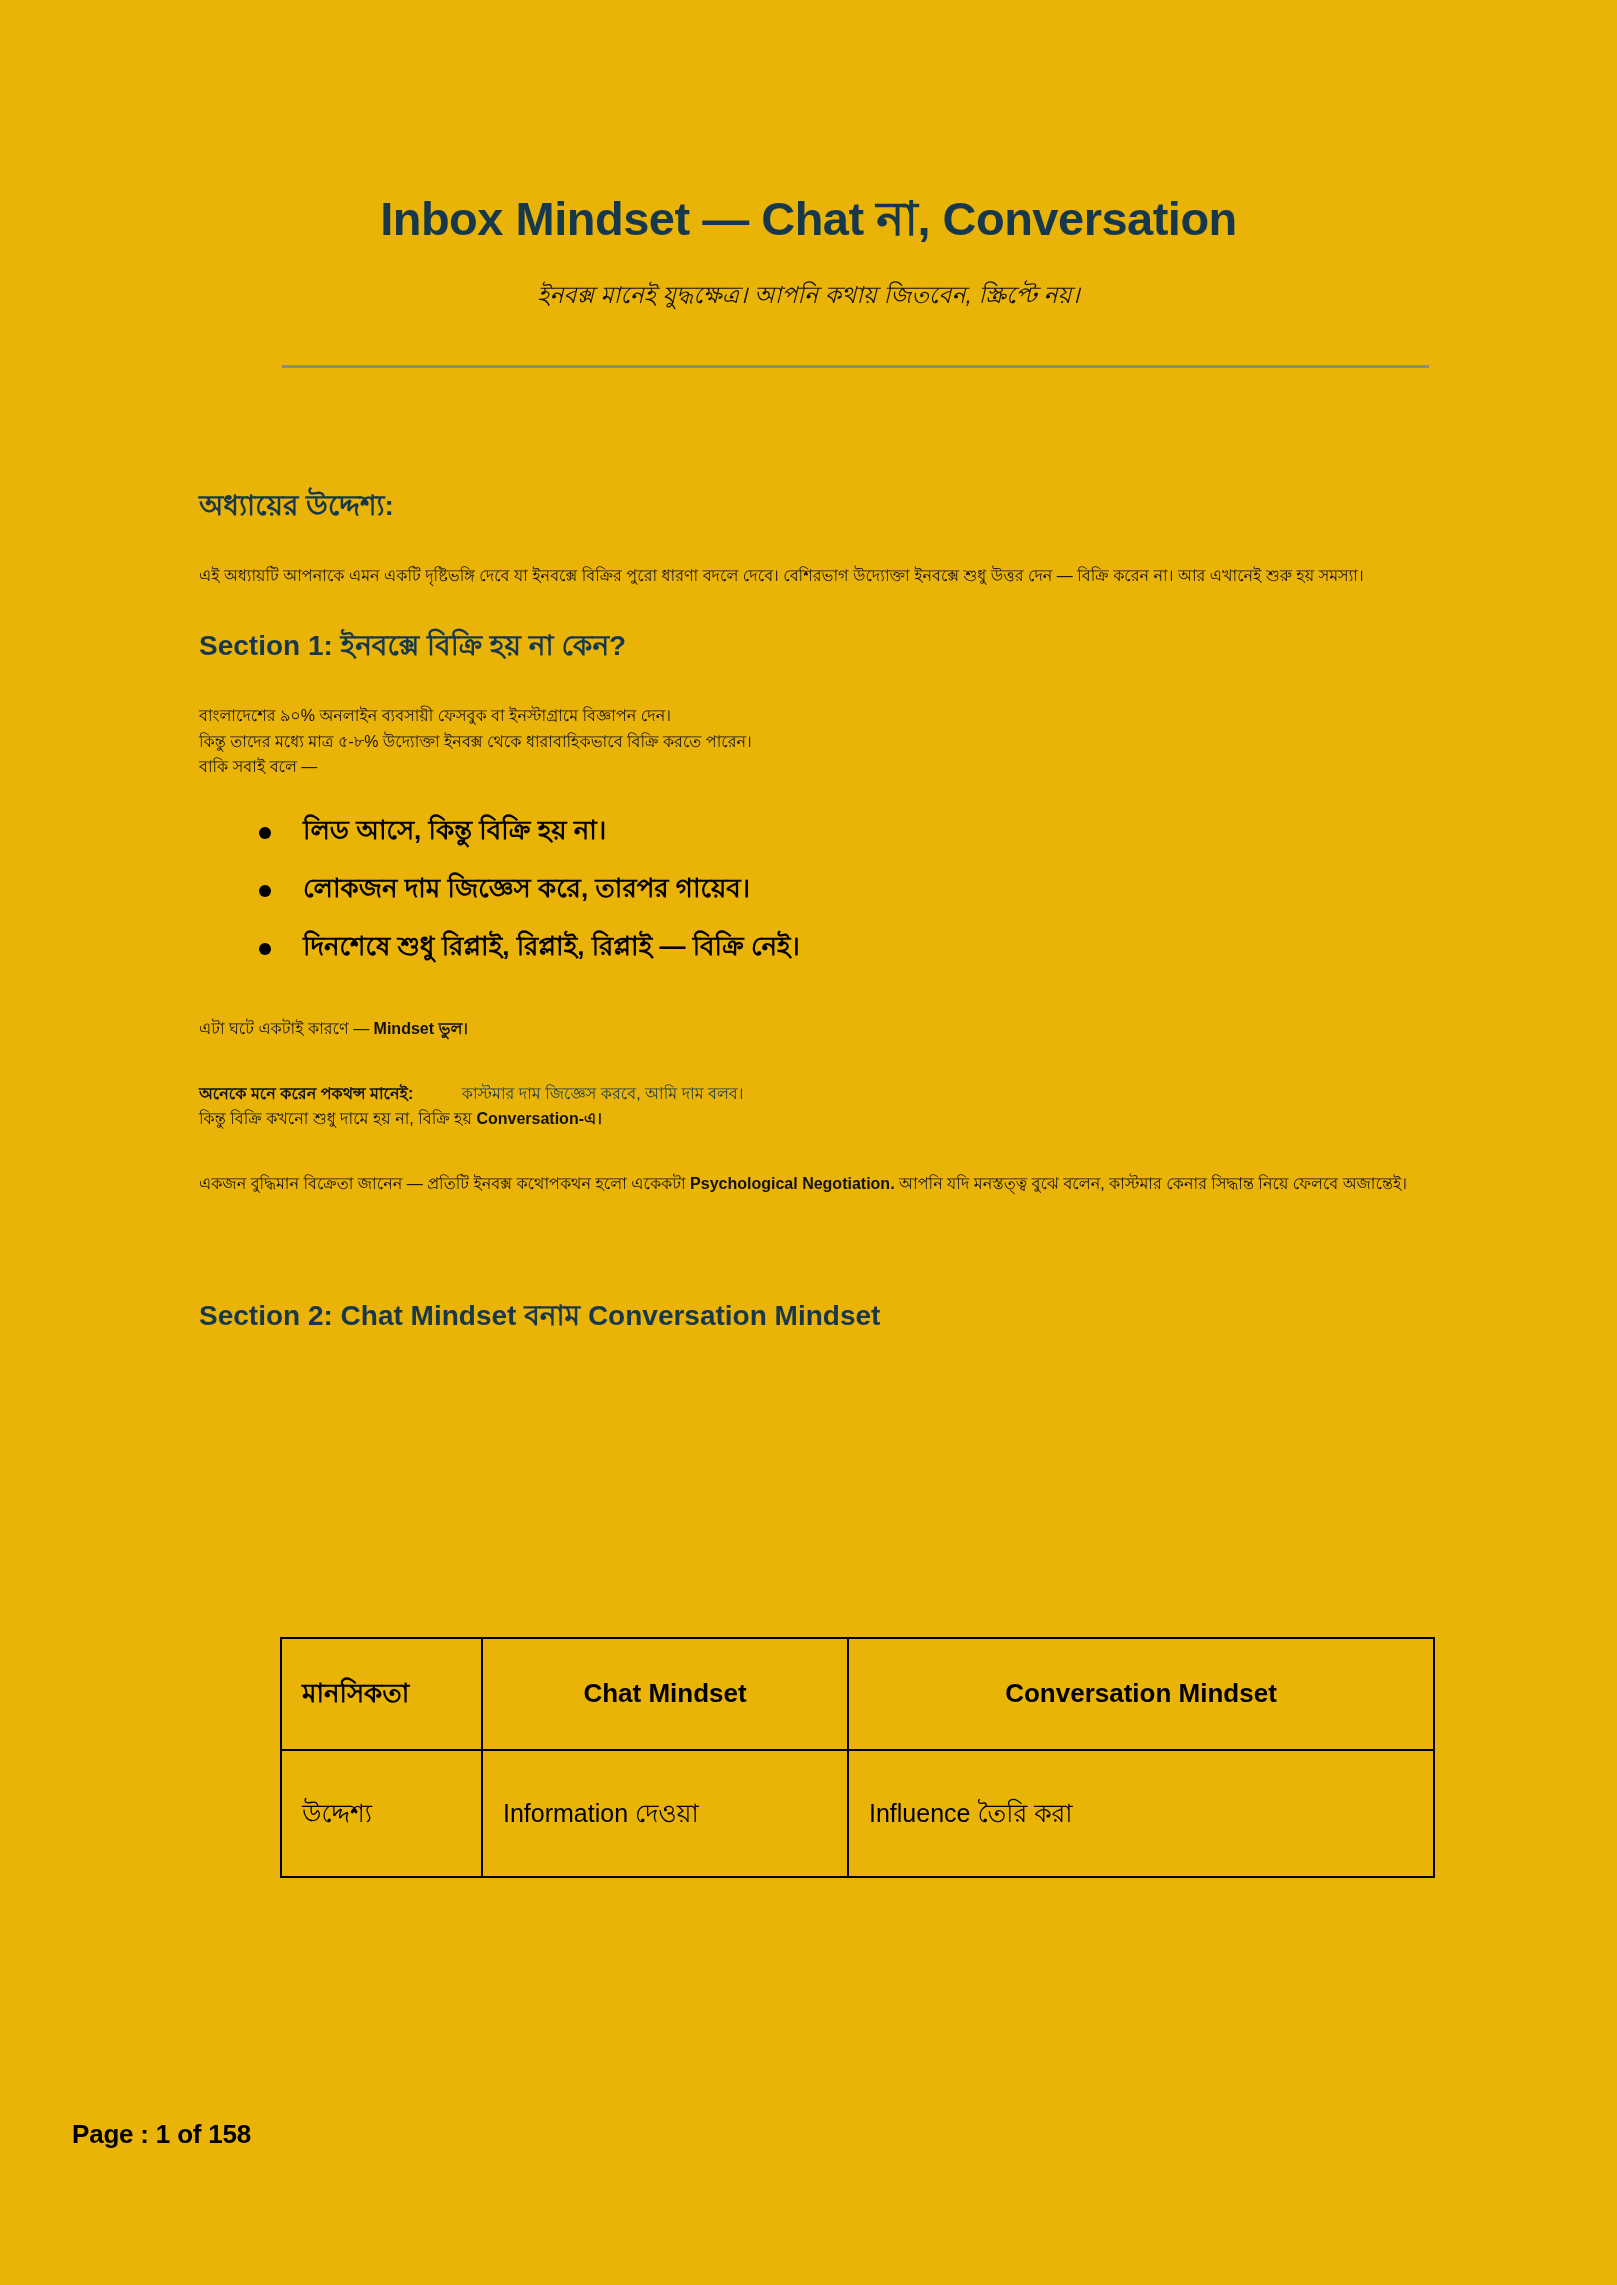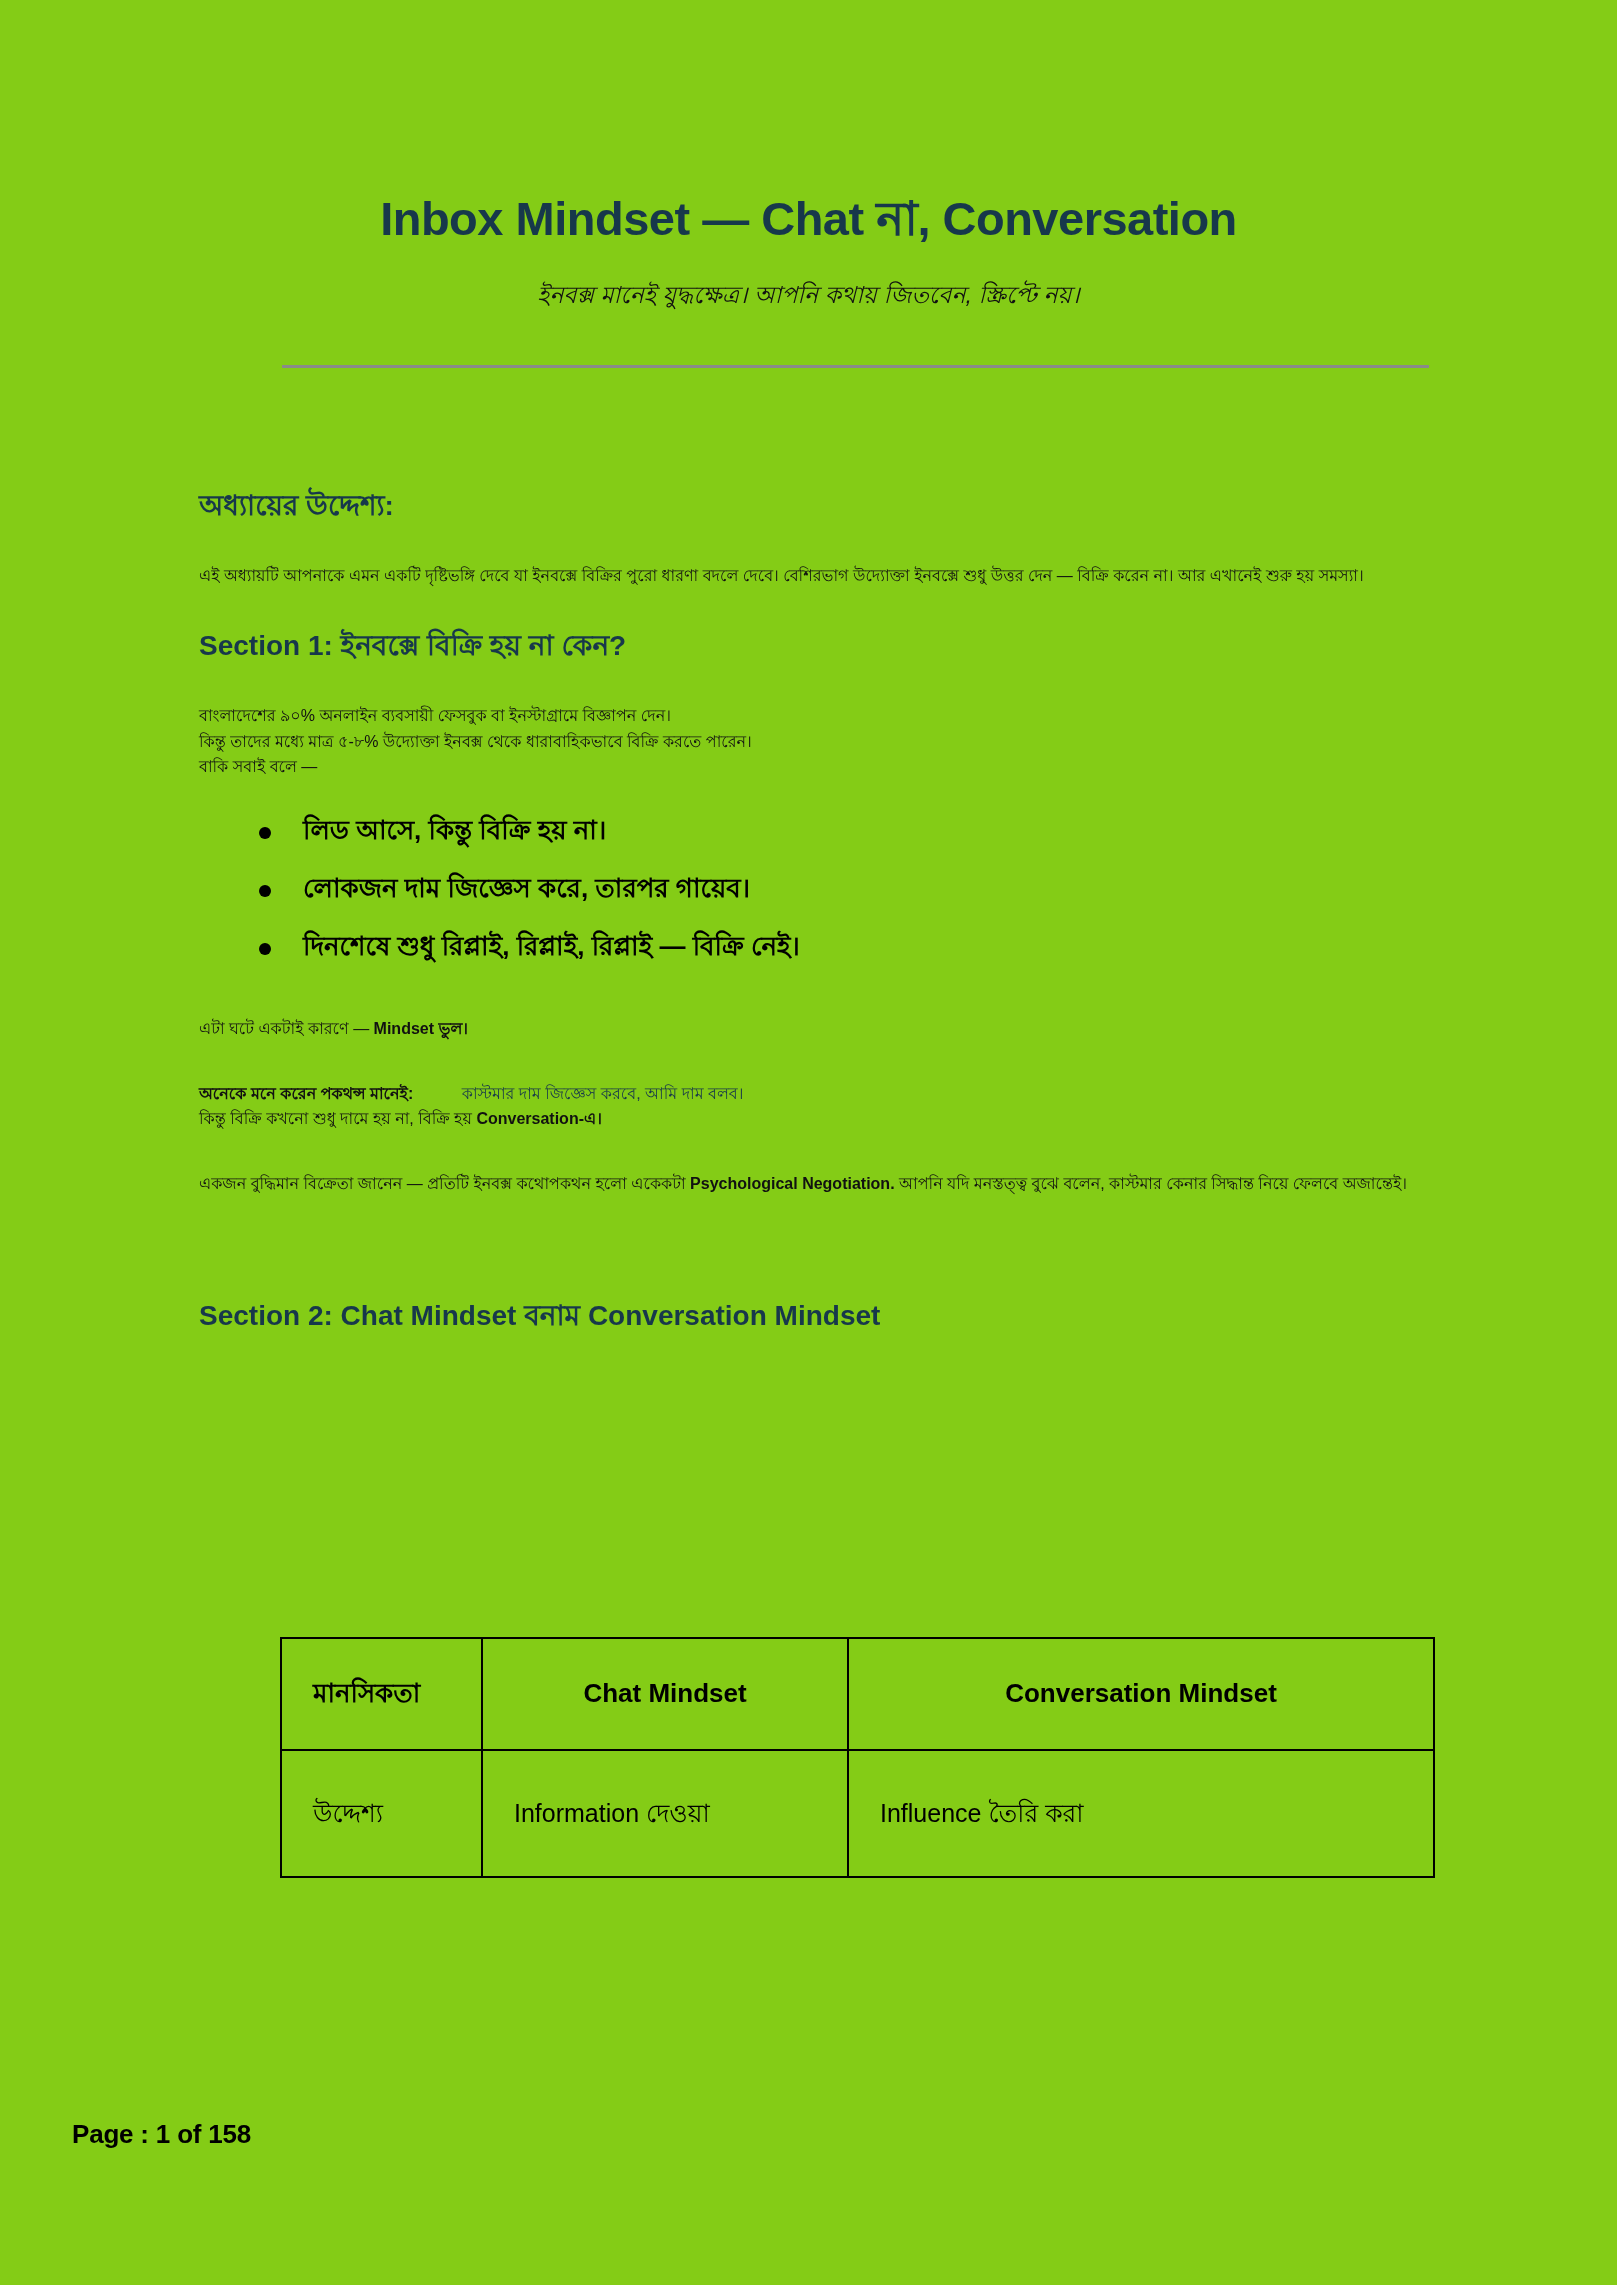--- a/index.html
+++ b/index.html
@@ -13,21 +13,21 @@
     height: 2285px;
     position: relative;
     font-family: "Liberation Sans", "DejaVu Sans", sans-serif;
     color: #000000;
     overflow: hidden;
   }
 
   .page {
     position: absolute;
     inset: 0;
-    background: #84cc16;
+    background: #eab308;
   }
 
   
   .doc-title {
     position: absolute;
     left: 0;
     right: 0;
     top: 161px;
     text-align: center;
     font-size: 47px;
@@ -125,21 +125,21 @@
   .cmp-table {
     position: absolute;
     left: 280px;
     top: 1637px;
     width: 1153px;
     border-collapse: collapse;
     table-layout: fixed;
   }
   .cmp-table td, .cmp-table th {
     border: 2.7px solid #000;
-    padding: 0 31px;
+    padding: 0 20px;
     text-align: left;
     vertical-align: middle;
     font-size: 25px;
     font-weight: 400;
     color: #000;
     line-height: 1.3;
   }
   .cmp-table thead th {
     font-weight: 700;
     height: 110px;

